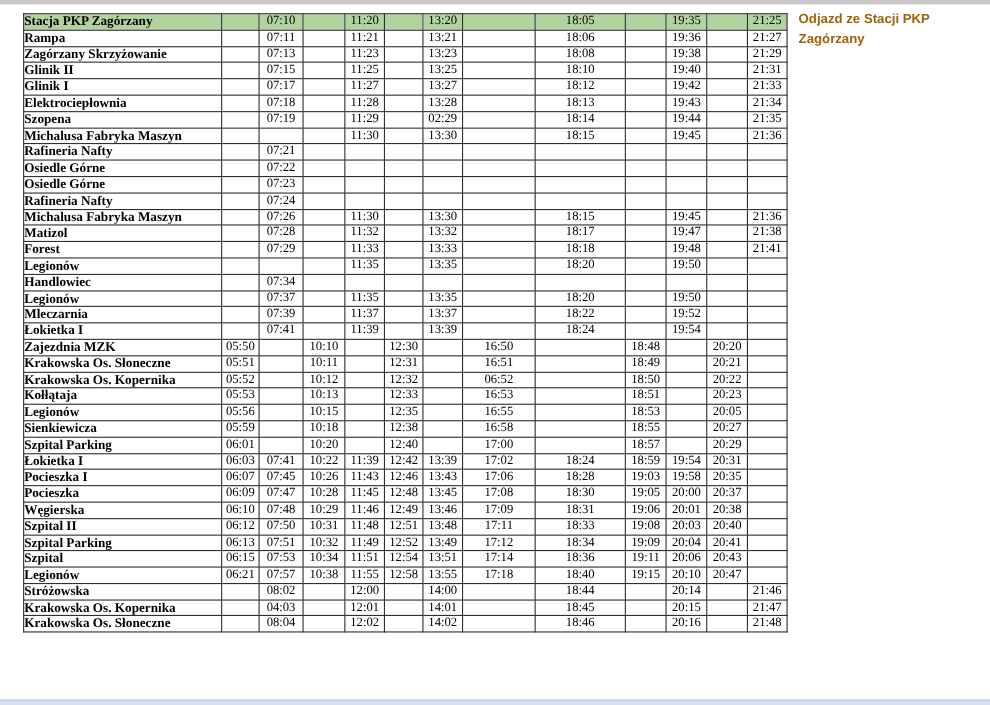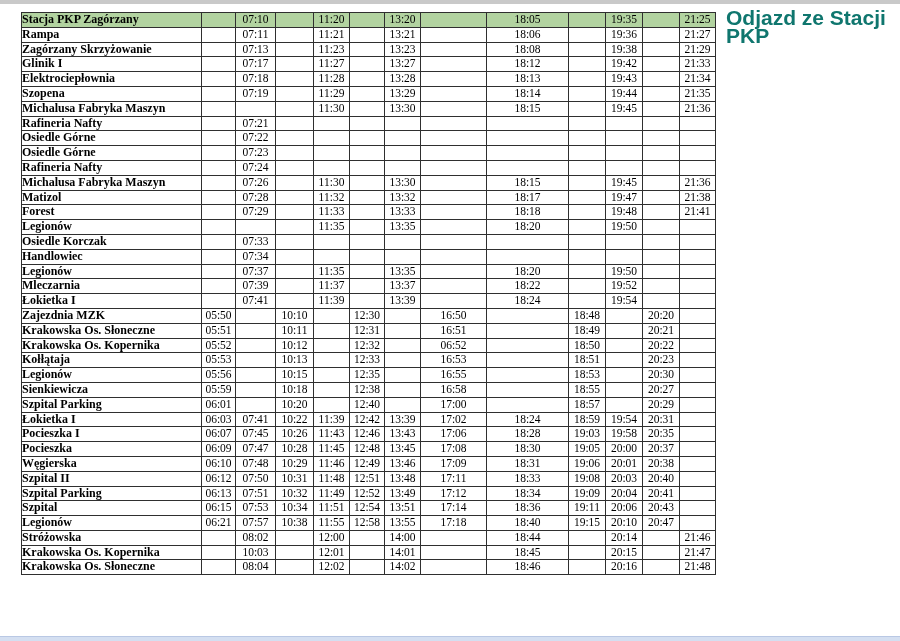--- a/index.html
+++ b/index.html
@@ -47,23 +47,23 @@
   td.time {
     font-size: 11.5px;
     text-align: center;
   }
   tr.hl td { background: var(--hl, #b2d3a0); }
 
   .page-title {
     position: absolute; left: 726px; top: 9px; width: 170px;
     font-family: "Liberation Sans", sans-serif;
     font-weight: bold;
-    font-size: 21px;
+    font-size: 12px;
     line-height: 17.5px;
-    color: #0f766e;
+    color: #a16207;
   }
 </style>
 </head>
 <body>
 
 <div id="stage">
   <div class="top-strip"></div>
 
   <div class="timetable-wrap">
     <table class="timetable">
@@ -122,20 +122,35 @@
             <td class="time"></td>
             <td class="time">13:23</td>
             <td class="time"></td>
             <td class="time">18:08</td>
             <td class="time"></td>
             <td class="time">19:38</td>
             <td class="time"></td>
             <td class="time">21:29</td>
           </tr>
           <tr>
+            <td class="stop">Glinik II</td>
+            <td class="time"></td>
+            <td class="time">07:15</td>
+            <td class="time"></td>
+            <td class="time">11:25</td>
+            <td class="time"></td>
+            <td class="time">13:25</td>
+            <td class="time"></td>
+            <td class="time">18:10</td>
+            <td class="time"></td>
+            <td class="time">19:40</td>
+            <td class="time"></td>
+            <td class="time">21:31</td>
+          </tr>
+          <tr>
             <td class="stop">Glinik I</td>
             <td class="time"></td>
             <td class="time">07:17</td>
             <td class="time"></td>
             <td class="time">11:27</td>
             <td class="time"></td>
             <td class="time">13:27</td>
             <td class="time"></td>
             <td class="time">18:12</td>
             <td class="time"></td>
@@ -158,21 +173,21 @@
             <td class="time"></td>
             <td class="time">21:34</td>
           </tr>
           <tr>
             <td class="stop">Szopena</td>
             <td class="time"></td>
             <td class="time">07:19</td>
             <td class="time"></td>
             <td class="time">11:29</td>
             <td class="time"></td>
-            <td class="time">13:29</td>
+            <td class="time">02:29</td>
             <td class="time"></td>
             <td class="time">18:14</td>
             <td class="time"></td>
             <td class="time">19:44</td>
             <td class="time"></td>
             <td class="time">21:35</td>
           </tr>
           <tr>
             <td class="stop">Michalusa Fabryka Maszyn</td>
             <td class="time"></td>
@@ -298,35 +313,20 @@
             <td class="time"></td>
             <td class="time"></td>
             <td class="time"></td>
             <td class="time">11:35</td>
             <td class="time"></td>
             <td class="time">13:35</td>
             <td class="time"></td>
             <td class="time">18:20</td>
             <td class="time"></td>
             <td class="time">19:50</td>
-            <td class="time"></td>
-            <td class="time"></td>
-          </tr>
-          <tr>
-            <td class="stop">Osiedle Korczak</td>
-            <td class="time"></td>
-            <td class="time">07:33</td>
-            <td class="time"></td>
-            <td class="time"></td>
-            <td class="time"></td>
-            <td class="time"></td>
-            <td class="time"></td>
-            <td class="time"></td>
-            <td class="time"></td>
-            <td class="time"></td>
             <td class="time"></td>
             <td class="time"></td>
           </tr>
           <tr>
             <td class="stop">Handlowiec</td>
             <td class="time"></td>
             <td class="time">07:34</td>
             <td class="time"></td>
             <td class="time"></td>
             <td class="time"></td>
@@ -448,21 +448,21 @@
             <td class="time">05:56</td>
             <td class="time"></td>
             <td class="time">10:15</td>
             <td class="time"></td>
             <td class="time">12:35</td>
             <td class="time"></td>
             <td class="time">16:55</td>
             <td class="time"></td>
             <td class="time">18:53</td>
             <td class="time"></td>
-            <td class="time">20:30</td>
+            <td class="time">20:05</td>
             <td class="time"></td>
           </tr>
           <tr>
             <td class="stop">Sienkiewicza</td>
             <td class="time">05:59</td>
             <td class="time"></td>
             <td class="time">10:18</td>
             <td class="time"></td>
             <td class="time">12:38</td>
             <td class="time"></td>
@@ -619,21 +619,21 @@
             <td class="time"></td>
             <td class="time">18:44</td>
             <td class="time"></td>
             <td class="time">20:14</td>
             <td class="time"></td>
             <td class="time">21:46</td>
           </tr>
           <tr>
             <td class="stop">Krakowska Os. Kopernika</td>
             <td class="time"></td>
-            <td class="time">10:03</td>
+            <td class="time">04:03</td>
             <td class="time"></td>
             <td class="time">12:01</td>
             <td class="time"></td>
             <td class="time">14:01</td>
             <td class="time"></td>
             <td class="time">18:45</td>
             <td class="time"></td>
             <td class="time">20:15</td>
             <td class="time"></td>
             <td class="time">21:47</td>
@@ -652,16 +652,17 @@
             <td class="time">20:16</td>
             <td class="time"></td>
             <td class="time">21:48</td>
           </tr>
         </tbody>
     </table>
   </div>
 
   <div class="page-title">
     <div>Odjazd ze Stacji PKP</div>
+    <div>Zagórzany</div>
   </div>
 
   <div class="bottom-strip"></div>
 </div>
 
 </body></html>

